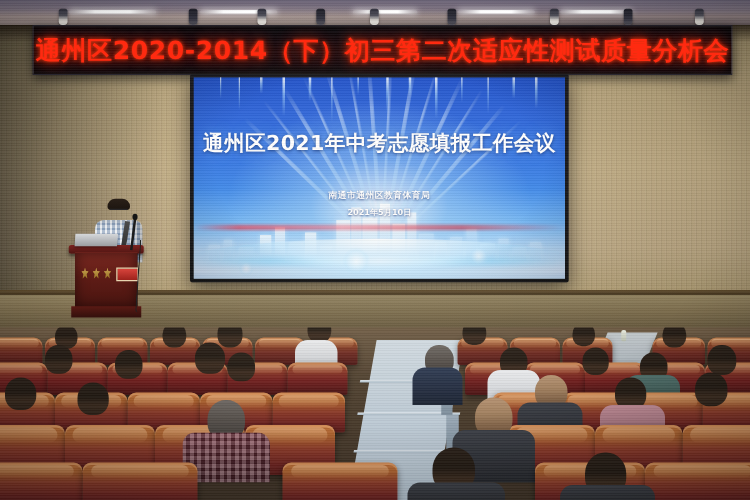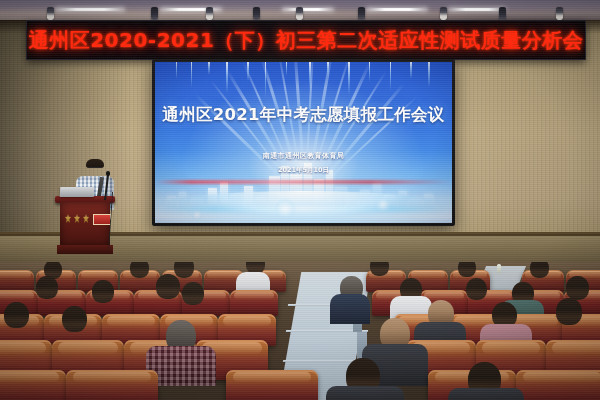--- a/index.html
+++ b/index.html
@@ -358,21 +358,21 @@
     <div class="spot dark" style="left:358px;"></div>
     <div class="spot" style="left:440px;"></div>
     <div class="spot dark" style="left:499px;"></div>
     <div class="spot" style="left:556px;"></div>
   </div>
 
   <div class="wall"></div>
   <div class="wall-top-shadow"></div>
 
   <div class="banner">
-    <span class="banner-text">通州区2020-2021（下）初三第二次适应性测试质量分析会</span>
+    <span class="banner-text">通州区2020-2014（下）初三第二次适应性测试质量分析会</span>
   </div>
 
   <div class="screen-frame">
     <div class="screen blurlayer">
 
       <div class="scr-glow"></div>
 
       <div class="rays">
         <div class="ray" style="transform:rotate(-46deg);width:3px;"></div>
         <div class="ray" style="transform:rotate(-38deg);"></div>

